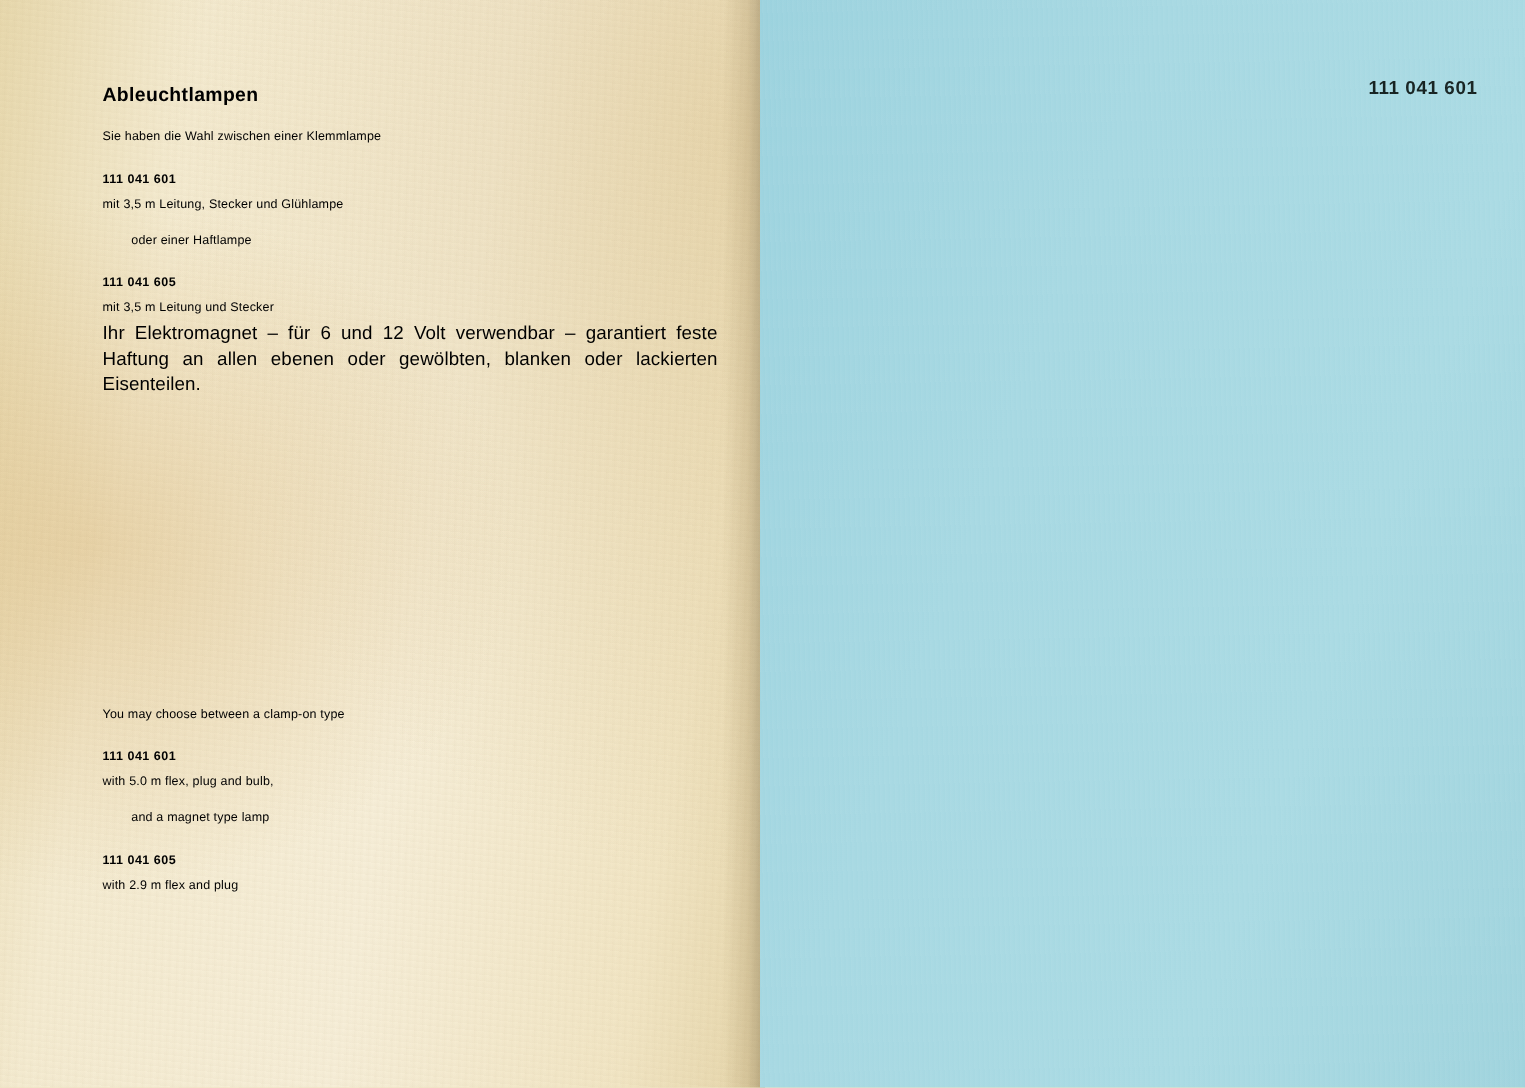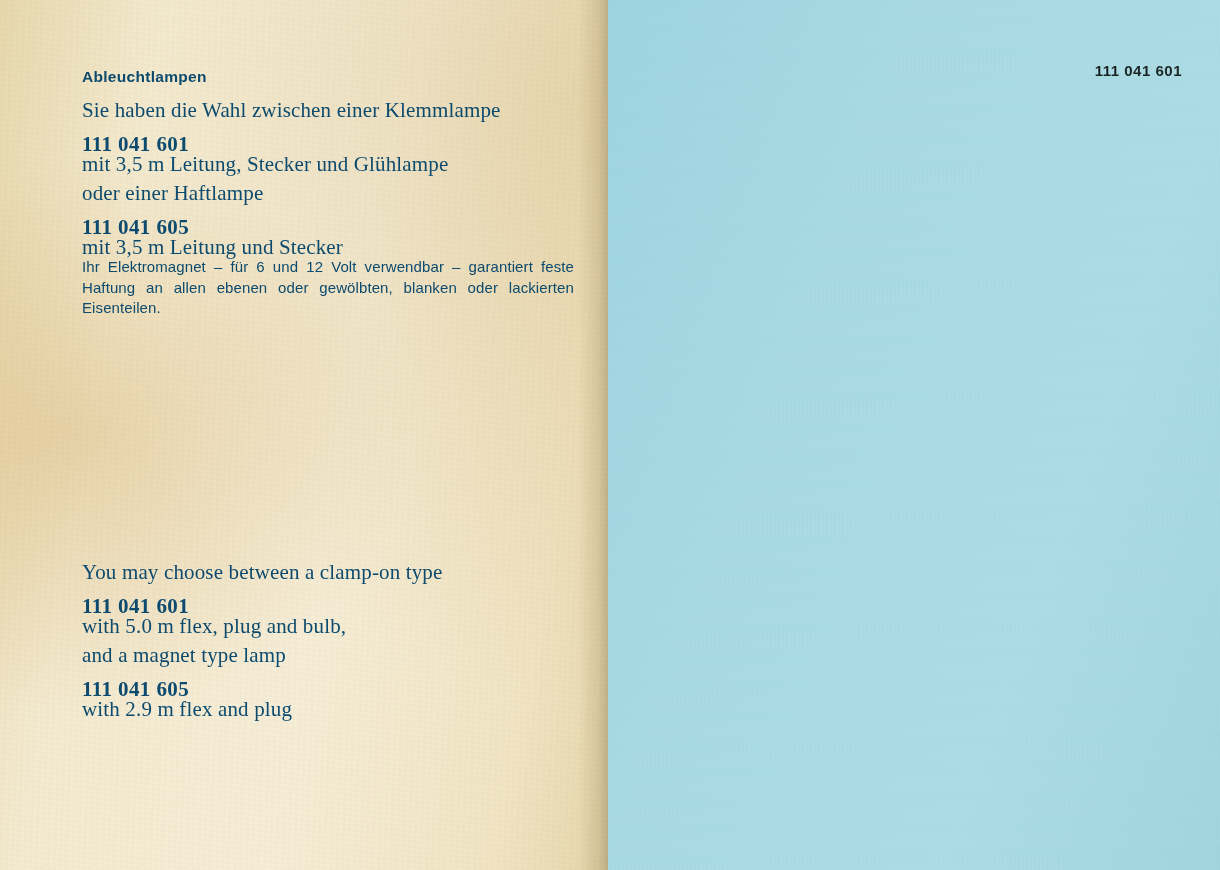--- a/index.html
+++ b/index.html
@@ -52,40 +52,39 @@
   }
   .right-page:after {
     content:"";
     position:absolute; inset:0;
     background: repeating-linear-gradient(88deg, rgba(255,255,255,0.05) 0px, rgba(255,255,255,0) 4px);
     pointer-events:none;
   }
   
   .block {
     position: absolute;
-    color: #0c4a6e;
+    color: #000000;
   }
   .blk-title {
     font-weight: 700;
     font-size: 15.5px;
     letter-spacing: 0.3px;
     margin-bottom: 14px;
   }
   .line {
-    font-size: 21px;
+    font-size: 10px;
     line-height: 20px;
     letter-spacing: 0.15px;
     margin: 0;
-    font-family: Liberation Serif, serif;
   }
   .line.bold {
     font-weight: 700;
     letter-spacing: 0.4px;
   }
-  .gap-sm { margin-top: 9px; }
+  .gap-sm { margin-top: 9px; margin-left: 23px; }
   .gap-md { margin-top: 14px; }
   .gap-lg { margin-top: 19px; }
   .para {
     font-size: 15px;
     line-height: 20.5px;
     letter-spacing: 0.1px;
     margin: 0;
     text-align: justify;
   }
   #german-block {

